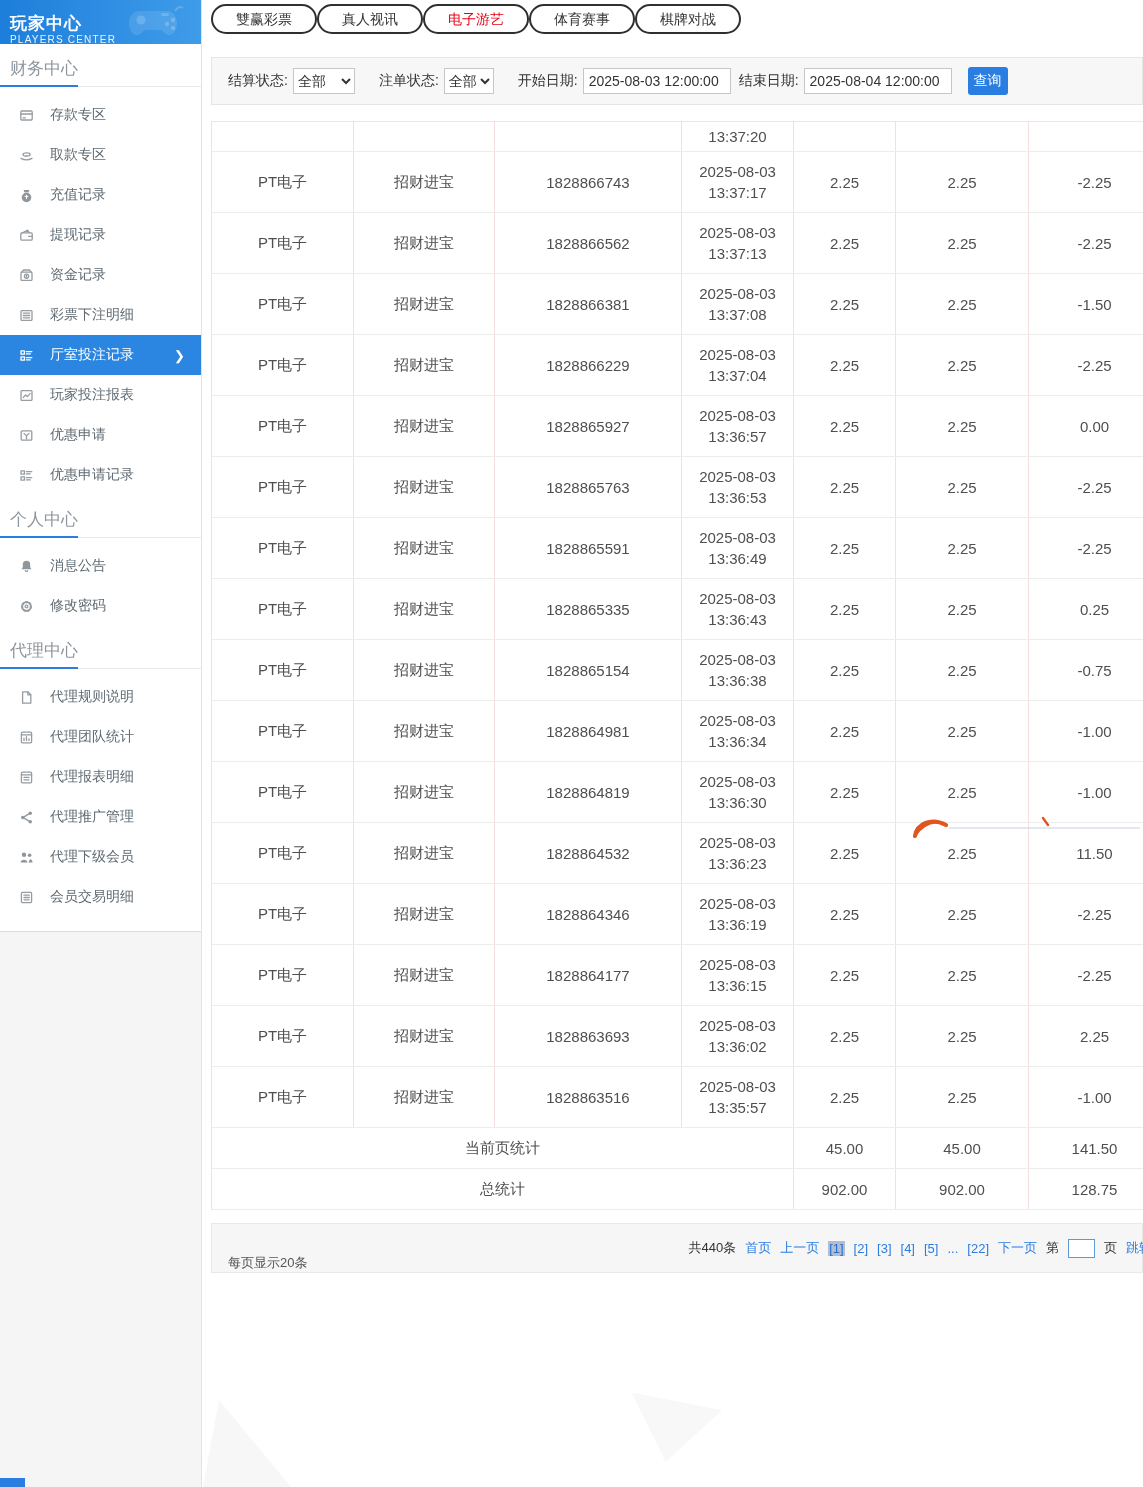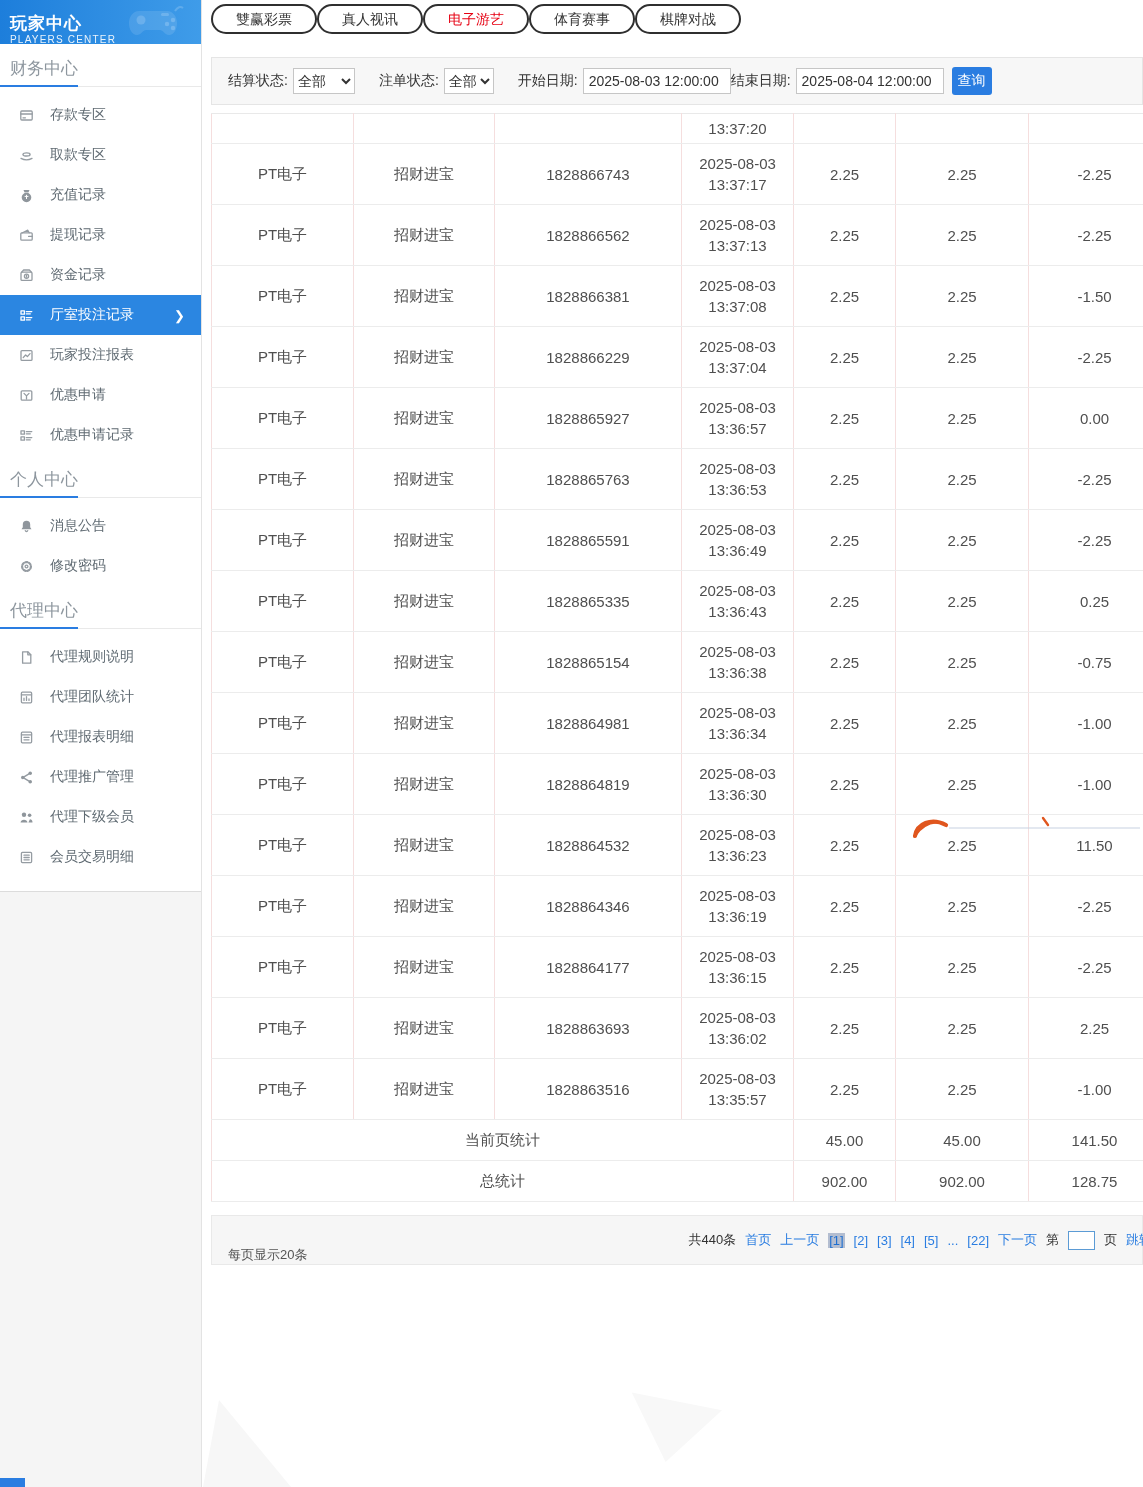--- a/index.html
+++ b/index.html
@@ -25,24 +25,24 @@
 svg.ic .f{fill:#8f969c;stroke:none}
 .active svg.ic{stroke:#fff}
 
 .main{position:absolute;left:211px;top:0;width:932px}
 .tabs{display:flex;margin-top:4px}
 .tab{height:30px;line-height:26px;padding:0 23px;border:2px solid #2f2f2f;border-radius:16px;background:#fff;font-size:14px;color:#333;cursor:pointer;font-family:"Liberation Sans",sans-serif}
 .tab.active{color:#e60012}
 .filterbar{margin-top:23px;height:48px;background:#f7f7f7;border:1px solid #e5e5e5;display:flex;align-items:center;padding-left:16px;font-size:14px;color:#333}
 .filterbar label{margin-right:5px}
 .filterbar select{height:26px;border:1px solid #c6c6c6;background:#fff;font-size:14px;color:#333;margin-right:24px;font-family:"Liberation Sans",sans-serif}
-.filterbar input[type=text]{height:26px;border:1px solid #c6c6c6;background:#fff;font-size:14px;color:#333;padding:0 5px;width:148px;margin-right:0;font-family:"Liberation Sans",sans-serif}
+.filterbar input[type=text]{height:26px;border:1px solid #c6c6c6;background:#fff;font-size:14px;color:#333;padding:0 5px;width:148px;margin-right:8px;font-family:"Liberation Sans",sans-serif}
 .btn-query{width:40px;height:28px;background:#2a7de1;color:#fff;border:none;border-radius:3px;font-size:14px;margin-left:8px;cursor:pointer;font-family:"Liberation Sans",sans-serif}
 
-.table-wrap{margin-top:8px;width:932px;overflow:hidden}
+.table-wrap{margin-top:16px;width:932px;overflow:hidden}
 table.bets{border-collapse:collapse;table-layout:fixed;width:949px;text-align:center;font-size:15px;color:#4f4f4f;border-top:1px solid #e9e9e9;border-left:1px solid #f5dede}
 table.bets td{border-right:1px solid #f5dede;border-bottom:1px solid #ececec;padding:0;overflow:hidden}
 tr.rp td{height:30px}
 tr.r td{height:61px}
 tr.sum td{height:41px}
 td.dt div{line-height:21px}
 
 .pager{margin-top:13px;height:50px;background:#f6f6f6;border:1px solid #e9e9e9;display:flex;align-items:flex-end;padding-left:16px;font-size:13px;color:#555;position:relative}
 .pager-right{position:absolute;right:-10px;top:0;height:100%;display:flex;align-items:center;gap:9px;white-space:nowrap}
 .pager a{color:#2a7de1;text-decoration:none;cursor:pointer}
@@ -121,20 +121,29 @@
     <div class="menu-item">
       <span class="mi-icon">
           <svg class="ic" width="15" height="15" viewBox="0 0 15 15">
             <rect x="2" y="4.2" width="11" height="8.2" rx="1"></rect>
             <path d="M2.6 4.2 4.6 2h5.8l2 2.2"></path>
             <circle cx="7.5" cy="8.2" r="2.1"></circle>
             <path d="M7.5 7.2v2"></path>
           </svg>
         </span>
       <span>资金记录</span>
+    </div>
+    <div class="menu-item">
+      <span class="mi-icon">
+          <svg class="ic" width="15" height="15" viewBox="0 0 15 15">
+            <rect x="2" y="2.6" width="11" height="9.8" rx="1"></rect>
+            <path d="M4.3 5.2h6.4M4.3 7.5h6.4M4.3 9.8h6.4"></path>
+          </svg>
+        </span>
+      <span>彩票下注明细</span>
     </div>
     <div class="menu-item active">
       <span class="mi-icon">
           <svg class="ic" width="15" height="15" viewBox="0 0 15 15">
             <rect x="2" y="2.8" width="3.4" height="3.4"></rect>
             <rect x="2" y="8.8" width="3.4" height="3.4"></rect>
             <path d="M7.3 3.6h5.5M7.3 5.8h4M7.3 9.6h5.5M7.3 11.8h4"></path>
           </svg>
         </span>
       <span>厅室投注记录</span>

